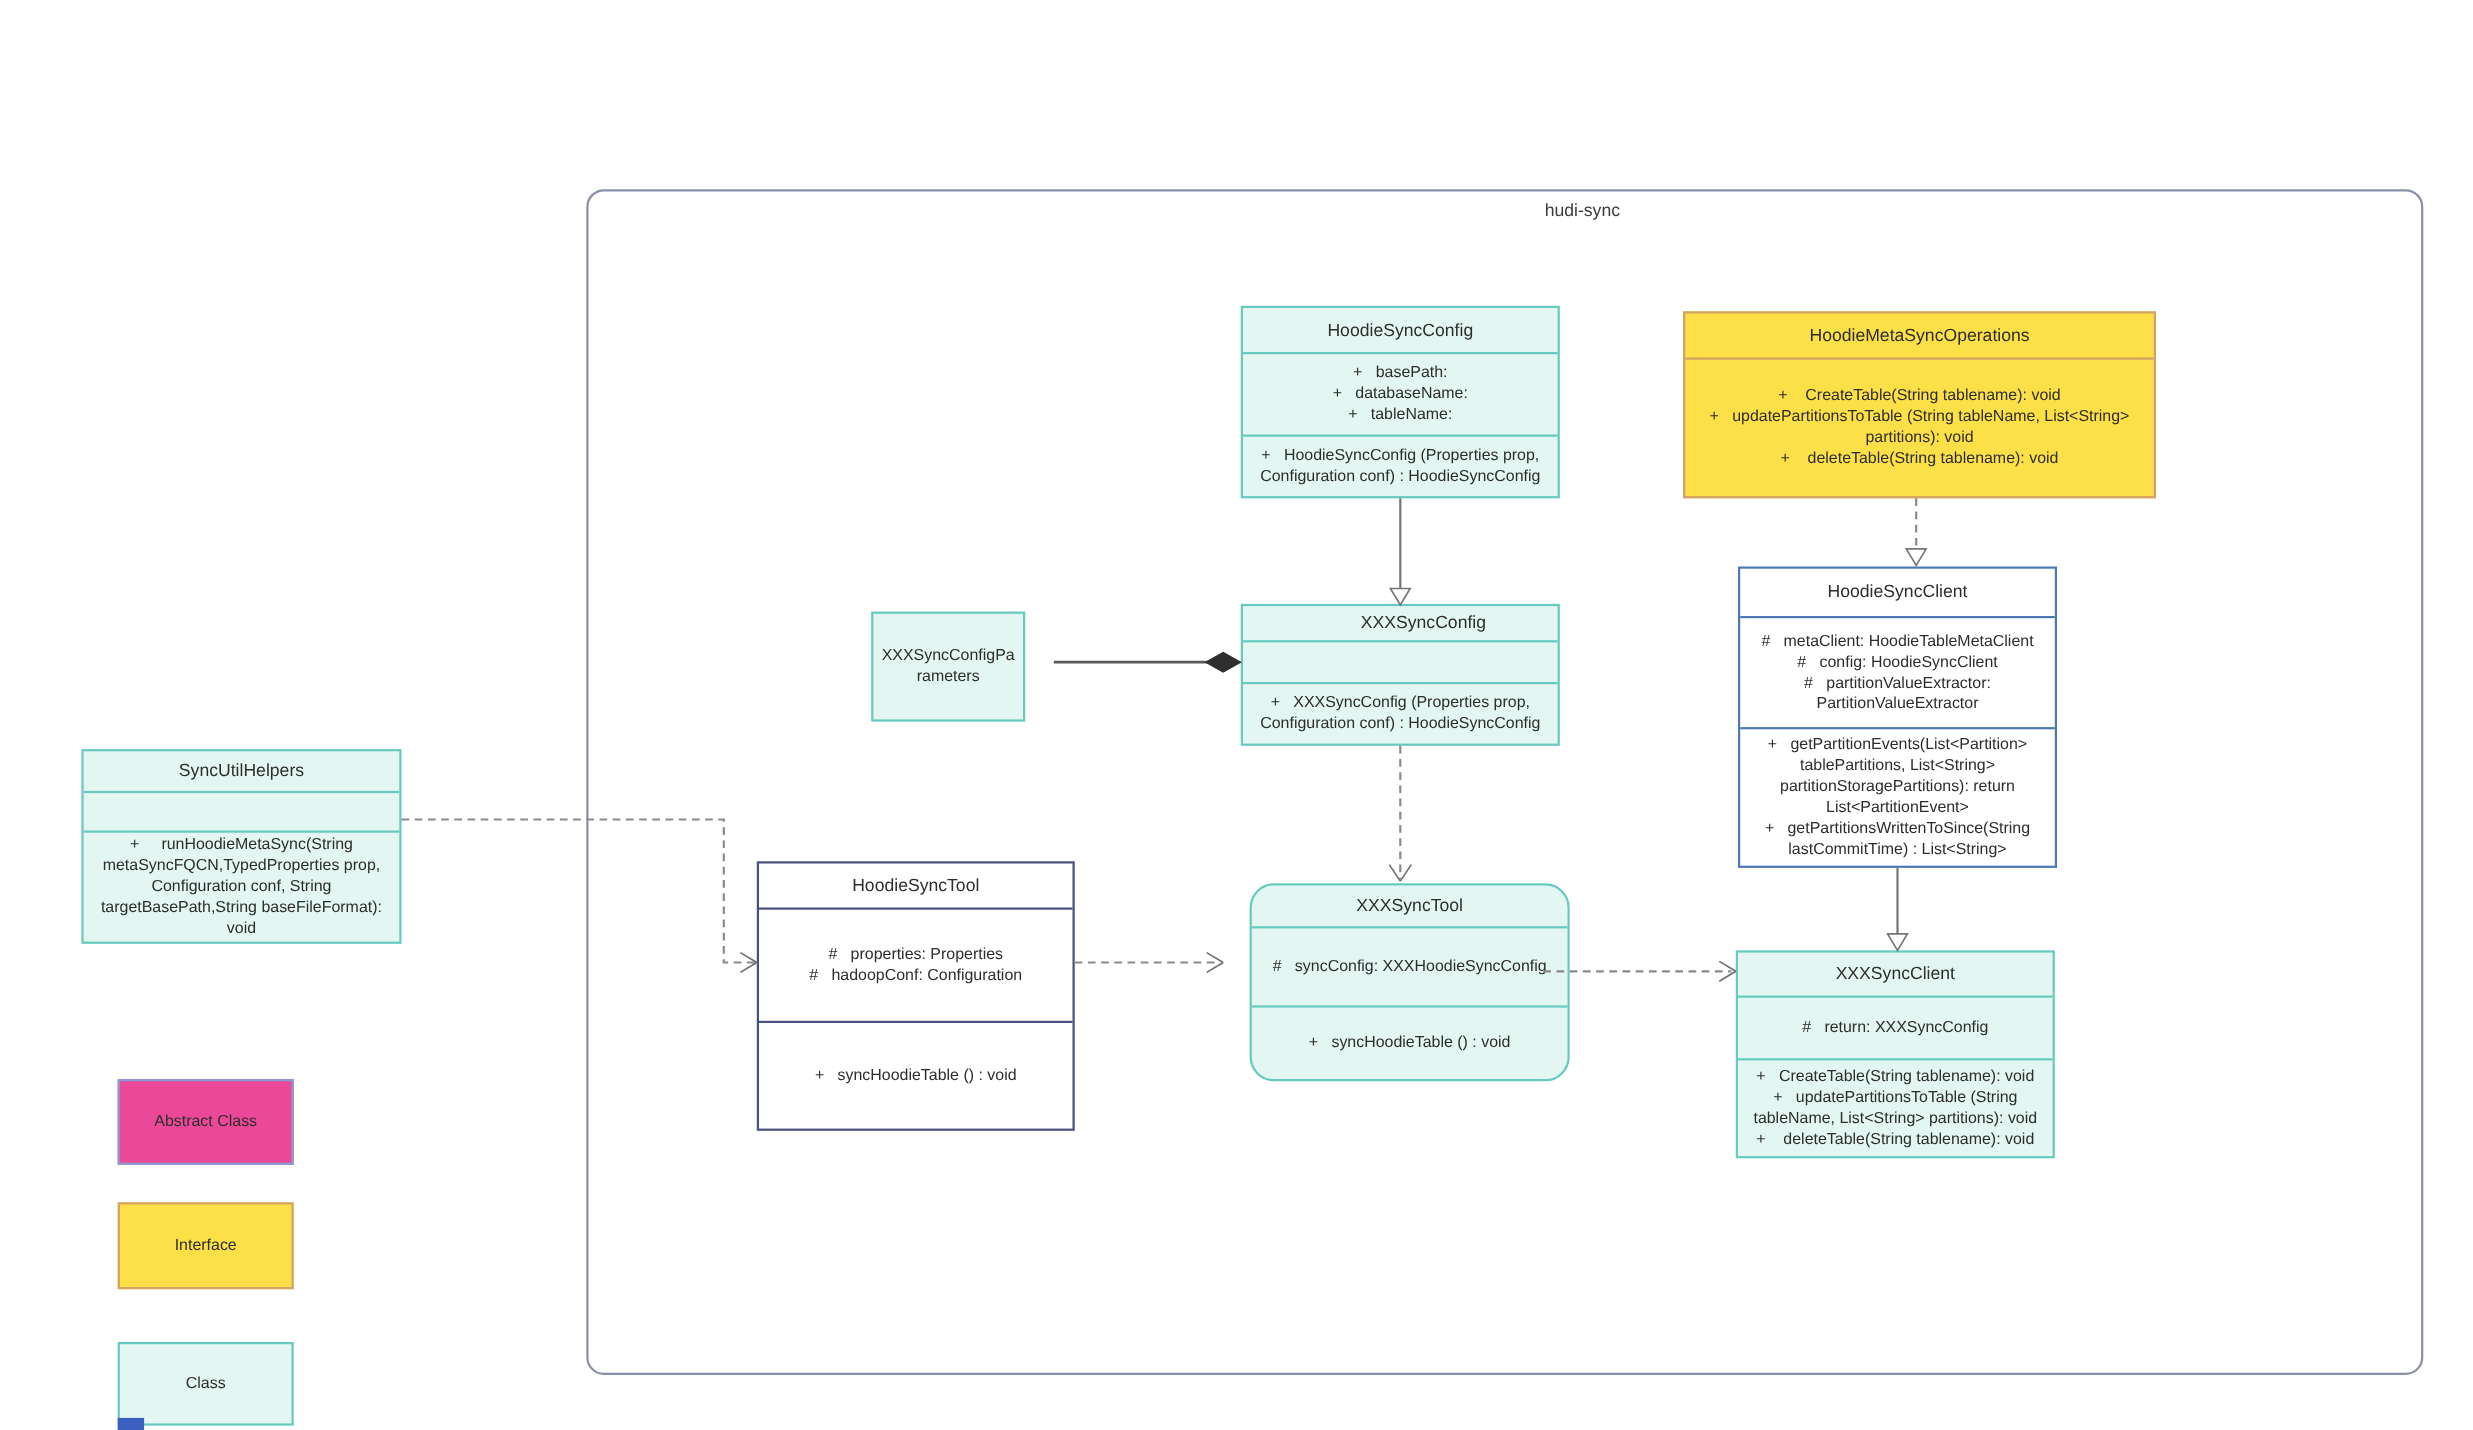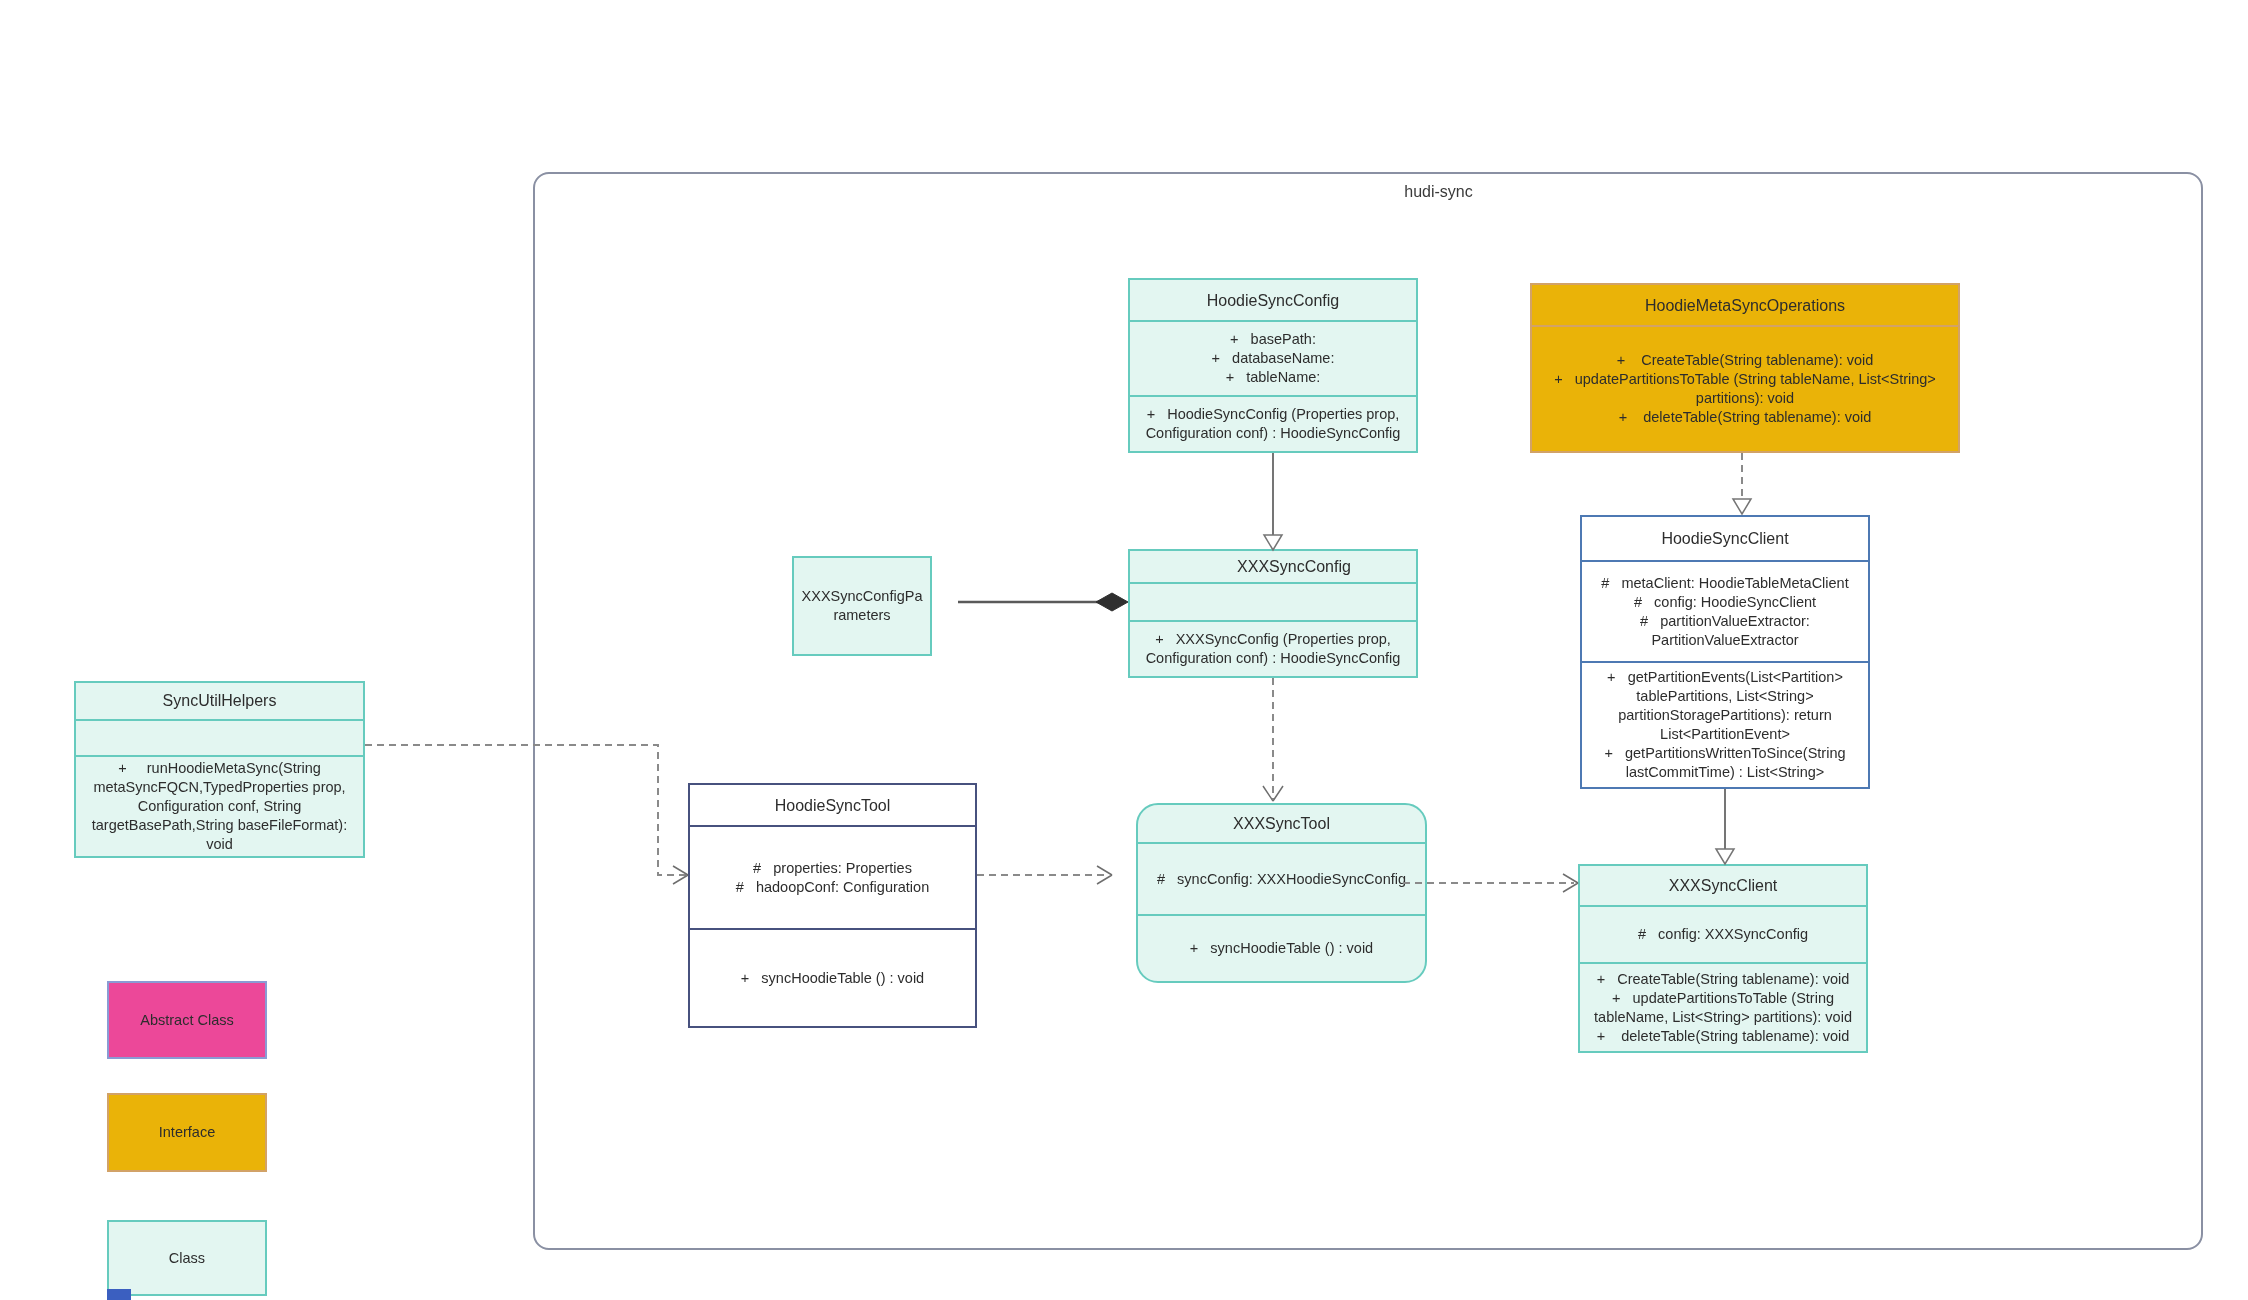--- a/index.html
+++ b/index.html
@@ -10,21 +10,21 @@
   .container-frame{
     position:absolute;border:2px solid #8a90a3;border-radius:16px;background:transparent;box-sizing:border-box;
   }
   .container-label{
     position:absolute;text-align:center;font-size:16px;color:#3a3a3a;
   }
   .uml-box{
     position:absolute;box-sizing:border-box;background:#ffffff;display:flex;flex-direction:column;
   }
   .uml-box.mint{background:#e3f6f1;border:2px solid #66cbbe;}
-  .uml-box.interface{background:#eab308;border:2px solid #d2a267;}
+  .uml-box.interface{background:#fde047;border:2px solid #d2a267;}
   .uml-box.abstract-dark{background:#ffffff;border:2px solid #47517e;}
   .uml-box.abstract-blue{background:#ffffff;border:2px solid #4d79b3;}
   .uml-box.legend-abstract{background:#ec4899;border:2px solid #8a9bd4;}
   .sec{
     box-sizing:border-box;display:flex;flex-direction:column;align-items:center;justify-content:center;
     text-align:center;padding:2px 6px;font-size:14.5px;line-height:19px;white-space:pre-wrap;
   }
   .sec + .sec{border-top:inherit;}
   .mint .sec + .sec{border-top:2px solid #66cbbe;}
   .interface .sec + .sec{border-top:2px solid #d2a267;}
@@ -115,21 +115,21 @@
       <div>#   syncConfig: XXXHoodieSyncConfig</div>
     </div>
     <div class="sec" style="flex:1;">
       <div>+   syncHoodieTable () : void</div>
     </div>
   </div>
 
   <div class="uml-box mint" style="left:1578px;top:864px;width:290px;height:189px;">
     <div class="sec title" style="height:39px;">XXXSyncClient</div>
     <div class="sec" style="height:57px;">
-      <div>#   config: XXXSyncConfig</div>
+      <div>#   return: XXXSyncConfig</div>
     </div>
     <div class="sec" style="flex:1;">
       <div>+   CreateTable(String tablename): void</div>
       <div>+   updatePartitionsToTable (String tableName, List&lt;String&gt; partitions): void</div>
       <div>+    deleteTable(String tablename): void</div>
     </div>
   </div>
 
   <div class="uml-box legend-abstract" style="left:107px;top:981px;width:160px;height:78px;">
     <div class="sec" style="flex:1;">Abstract Class</div>

